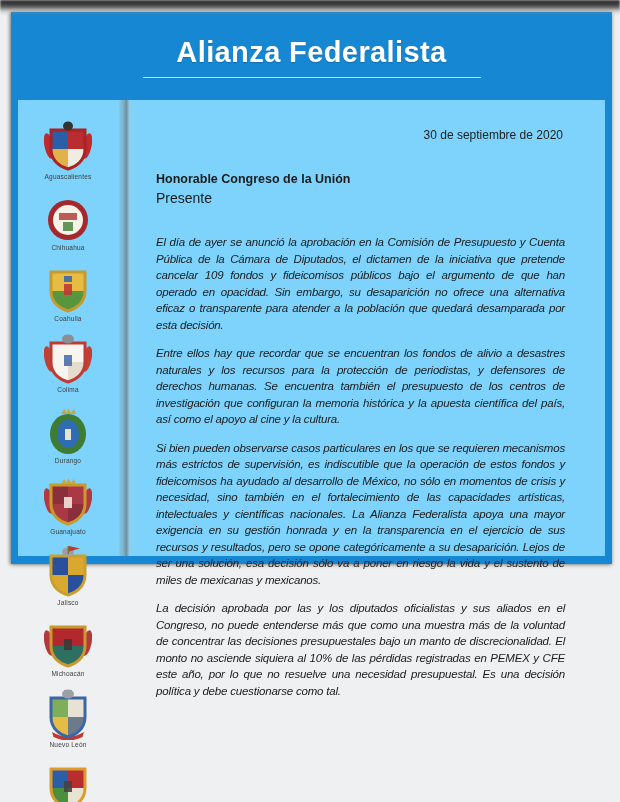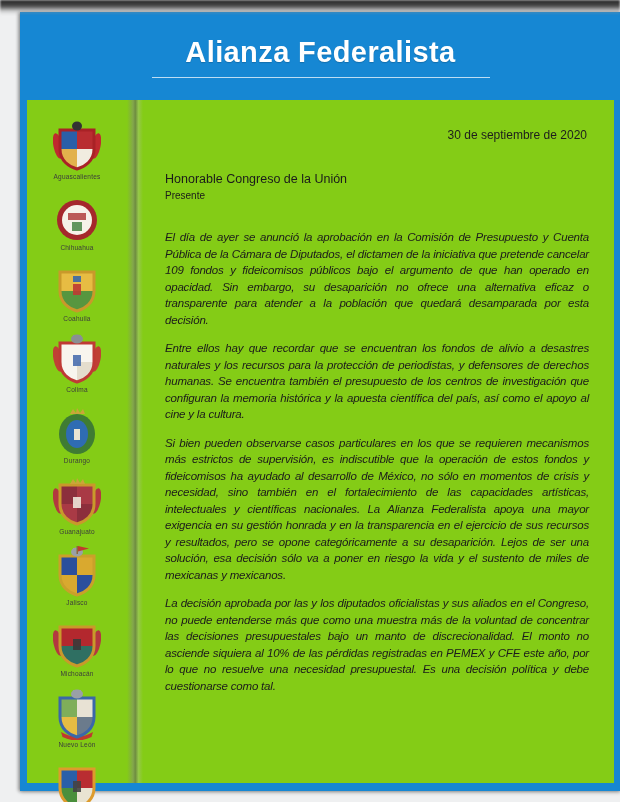--- a/index.html
+++ b/index.html
@@ -10,24 +10,24 @@
     position:relative;
     overflow:hidden;
   }
   .photo-top-edge {
     position:absolute; top:0; left:0; right:0; height:15px;
     background:linear-gradient(180deg,#242424 0%,#4c4c4c 40%,rgba(150,150,150,.35) 75%,rgba(239,240,241,0) 100%);
     filter:blur(1px);
     z-index:3;
   }
   .document {
-    position:absolute; left:20px; top:12px;
-    width:601px; height:779px;
+    position:absolute; left:11px; top:12px;
+    width:601px; height:552px;
     box-sizing:border-box;
-    background:#84cc16;
+    background:#7dd3fc;
     border-left:7px solid #1687d3;
     border-right:7px solid #1687d3;
     border-bottom:8px solid #1687d3;
     box-shadow:0 1px 4px rgba(0,0,0,.35), -2px 0 3px rgba(0,0,0,.25);
   }
   .banner {
     height:88px;
     background:#1687d3;
     margin:0 -7px;      
     position:relative;
@@ -63,31 +63,31 @@
     width:16px;
     background:linear-gradient(90deg,
       rgba(255,255,255,0) 0%,
       rgba(130,130,130,.50) 38%,
       rgba(95,95,95,.58) 52%,
       rgba(190,190,190,.30) 72%,
       rgba(255,255,255,0) 100%);
   }
   .main {
     flex:1; box-sizing:border-box;
-    padding:22px 25px 0 22px;
+    padding:22px 40px 0 22px;
     color:#1b1b1b;
   }
   .date-line {
     text-align:right;
     font-size:12px;
     margin:6px 2px 30px 0;
     color:#1d1d1d;
   }
-  .recipient { font-size:12.5px; font-weight:normal; margin:0 0 4px; }
-  .salutation { font-size:10px; margin:0 0 28px; }
+  .recipient { font-size:12.5px; font-weight:bold; margin:0 0 4px; }
+  .salutation { font-size:14px; margin:0 0 28px; }
   .letter-body p {
     font-size:11.5px;
     letter-spacing:-.2px;
     line-height:16.5px;
     text-align:justify;
     margin:0 0 12px;
     color:#1b1b1b;
     font-style:italic;
   }
 </style>

